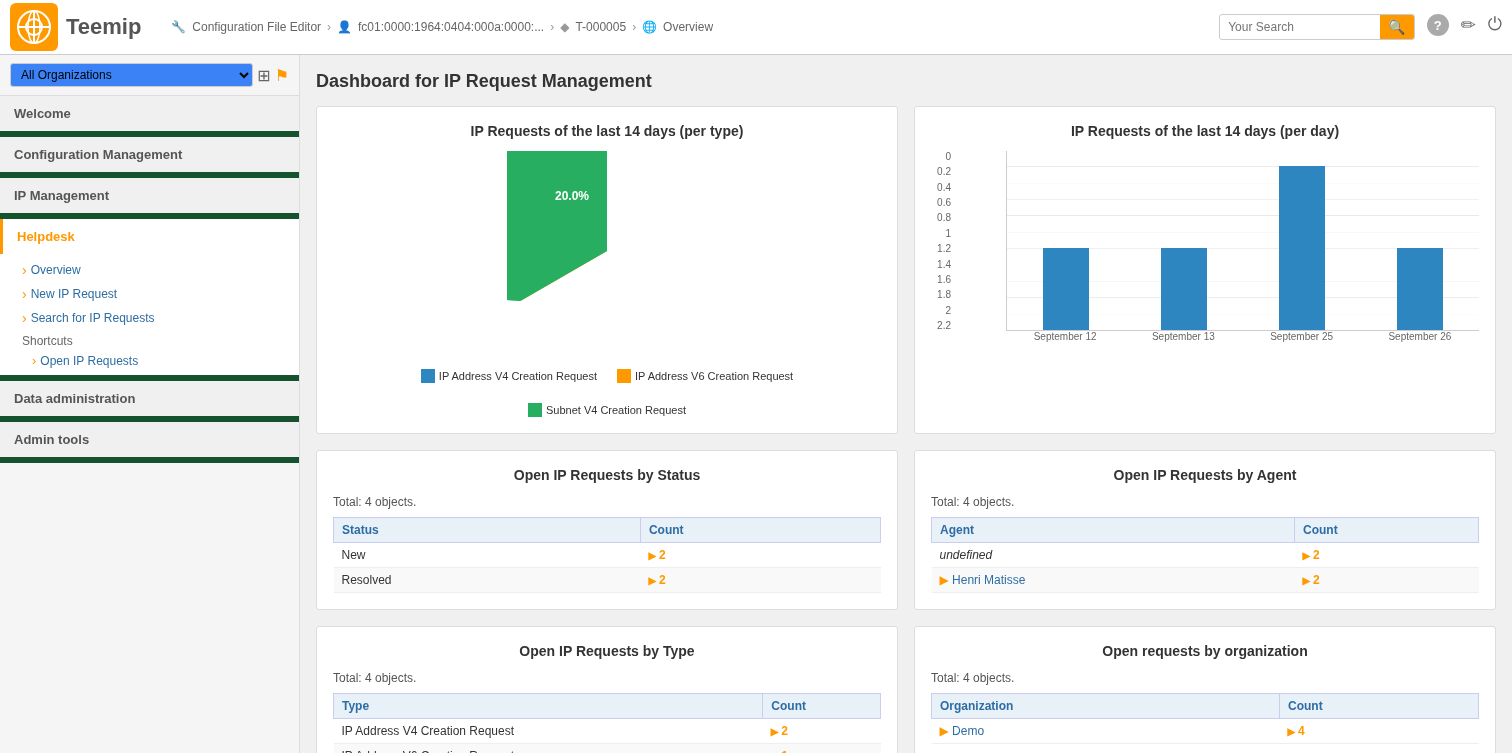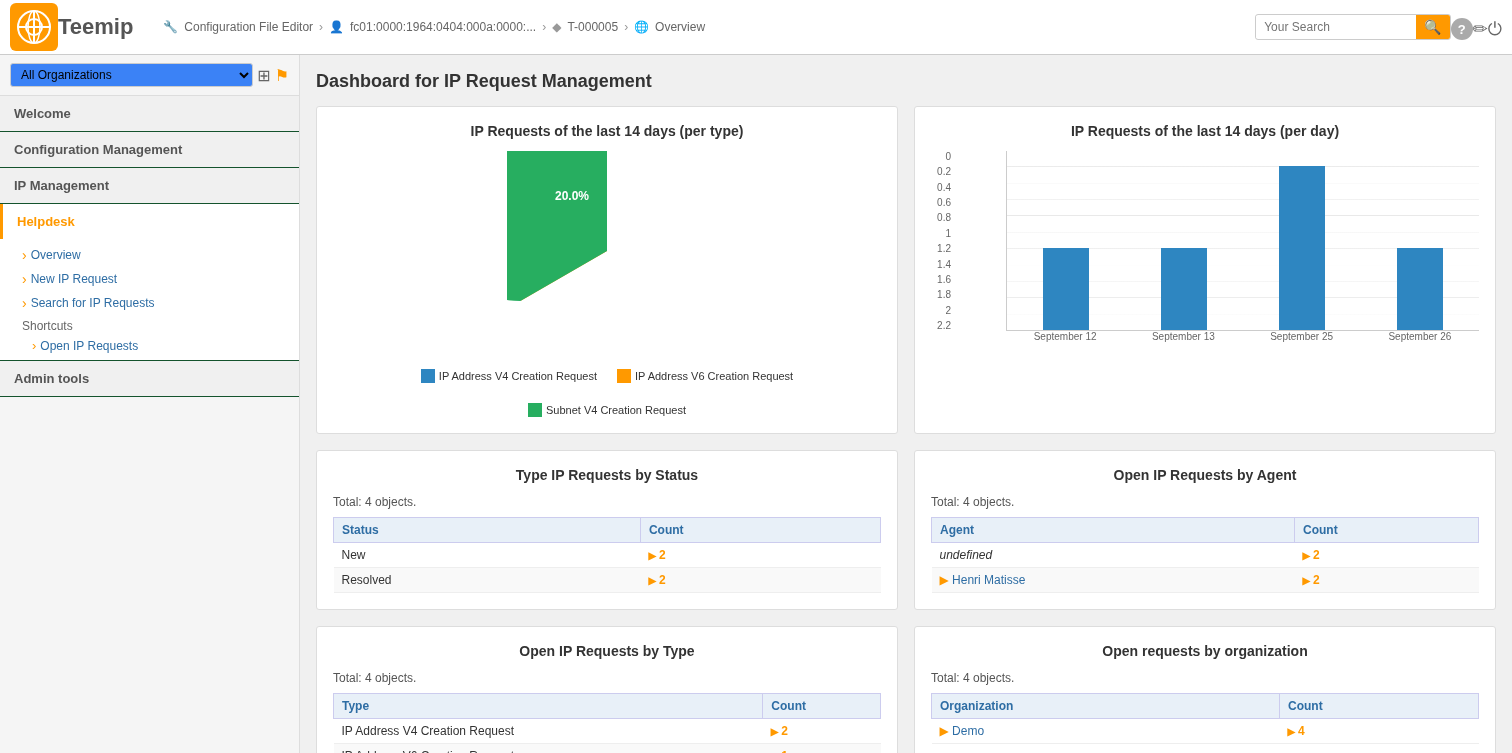--- a/index.html
+++ b/index.html
@@ -4,37 +4,37 @@
   <style>
     * { box-sizing: border-box; margin: 0; padding: 0; }
     body { font-family: Arial, sans-serif; font-size: 13px; background: #f0f0f0; color: #333; }
 
     
     #topbar {
       display: flex; align-items: center; background: #fff;
       border-bottom: 1px solid #ccc; padding: 0 10px; height: 55px;
       position: relative;
     }
-    #logo-area { display: flex; align-items: center; }
+    #logo-area { display: flex; align-items: center; gap: 8px; }
     #logo-box {
       background: #f90; border-radius: 6px; width: 48px; height: 48px;
       display: flex; align-items: center; justify-content: center;
     }
     #logo-box svg { width: 36px; height: 36px; }
     #logo-text { font-size: 22px; font-weight: bold; color: #555; }
 
     #breadcrumb {
       display: flex; align-items: center; gap: 6px; margin-left: 30px;
       font-size: 12px; color: #666;
     }
     #breadcrumb a { color: #666; text-decoration: none; }
     #breadcrumb span { color: #999; }
 
     #topbar-right {
-      display: flex; align-items: flex-end; margin-left: auto;
+      display: flex; align-items: flex-start; gap: 12px; margin-left: auto;
     }
     #search-box {
       display: flex; align-items: center; border: 1px solid #ccc;
       border-radius: 3px; overflow: hidden;
     }
     #search-input {
       border: none; outline: none; padding: 4px 8px; font-size: 12px;
       width: 160px; color: #999;
     }
     #search-btn {
@@ -53,21 +53,21 @@
       display: flex; align-items: center; gap: 4px; padding: 8px 10px;
       background: #f5f5f5; border-bottom: 1px solid #ddd;
     }
     .org-select {
       flex: 1; border: 1px solid #ccc; border-radius: 3px; padding: 3px 6px;
       font-size: 12px; background: #3b82f6;
     }
     .org-icon { cursor: pointer; font-size: 16px; color: #666; }
 
     .sidebar-section {
-      border-bottom: 1px solid #14532d;
+      border-bottom: 6px solid #14532d;
     }
     .sidebar-header {
       padding: 10px 14px; font-weight: bold; font-size: 13px; color: #555;
       cursor: pointer; background: #f0f0f0;
     }
     .sidebar-header.active {
       background: #fff; color: #f90; border-left: 3px solid #f90;
     }
 
     .sidebar-items { padding: 4px 0; background: #fff; }
@@ -199,20 +199,23 @@
       <div class="sidebar-header active">Helpdesk</div>
       <div class="sidebar-items">
         <div class="sidebar-item">Overview</div>
         <div class="sidebar-item">New IP Request</div>
         <div class="sidebar-item">Search for IP Requests</div>
         <div class="sidebar-group-label">Shortcuts</div>
         <div class="sidebar-subitem">Open IP Requests</div>
       </div>
     </div>
 
+    <div class="sidebar-section">
+      <div class="sidebar-header">Data administration</div>
+    </div>
 
     <div class="sidebar-section">
       <div class="sidebar-header">Admin tools</div>
     </div>
 
   </div>
 
   <div id="main">
     <div id="page-title">Dashboard for IP Request Management</div>
 
@@ -288,21 +291,21 @@
               <div style="flex:1;text-align:center;font-size:10px;color:#666;">September 12</div>
               <div style="flex:1;text-align:center;font-size:10px;color:#666;">September 13</div>
               <div style="flex:1;text-align:center;font-size:10px;color:#666;">September 25</div>
               <div style="flex:1;text-align:center;font-size:10px;color:#666;">September 26</div>
             </div>
           </div>
         </div>
       </div>
 
       <div class="dashboard-card">
-        <div class="card-title">Type IP Requests by Status</div>
+        <div class="card-title">Open IP Requests by Status</div>
         <div class="total-text">Total: 4 objects.</div>
         <table class="data-table">
           <thead>
             <tr>
               <th>Status</th>
               <th class="right">Count</th>
             </tr>
           </thead>
           <tbody>
             <tr>

